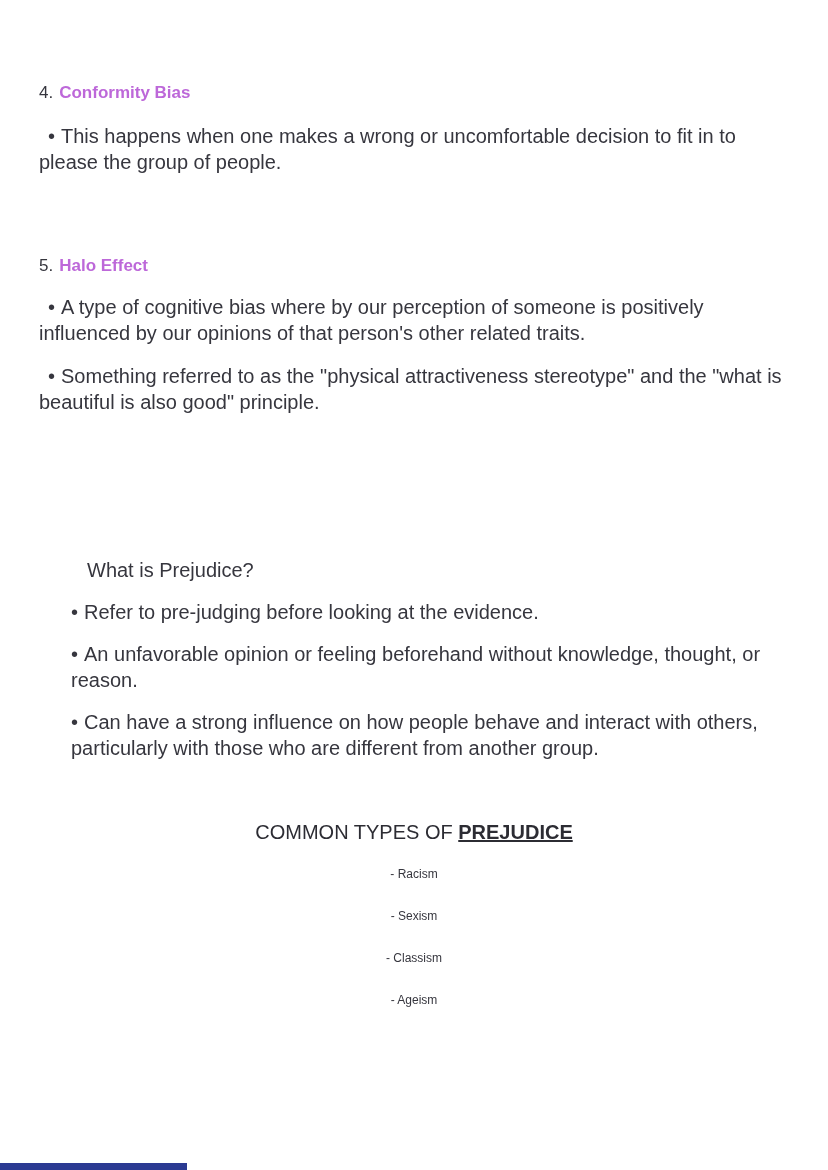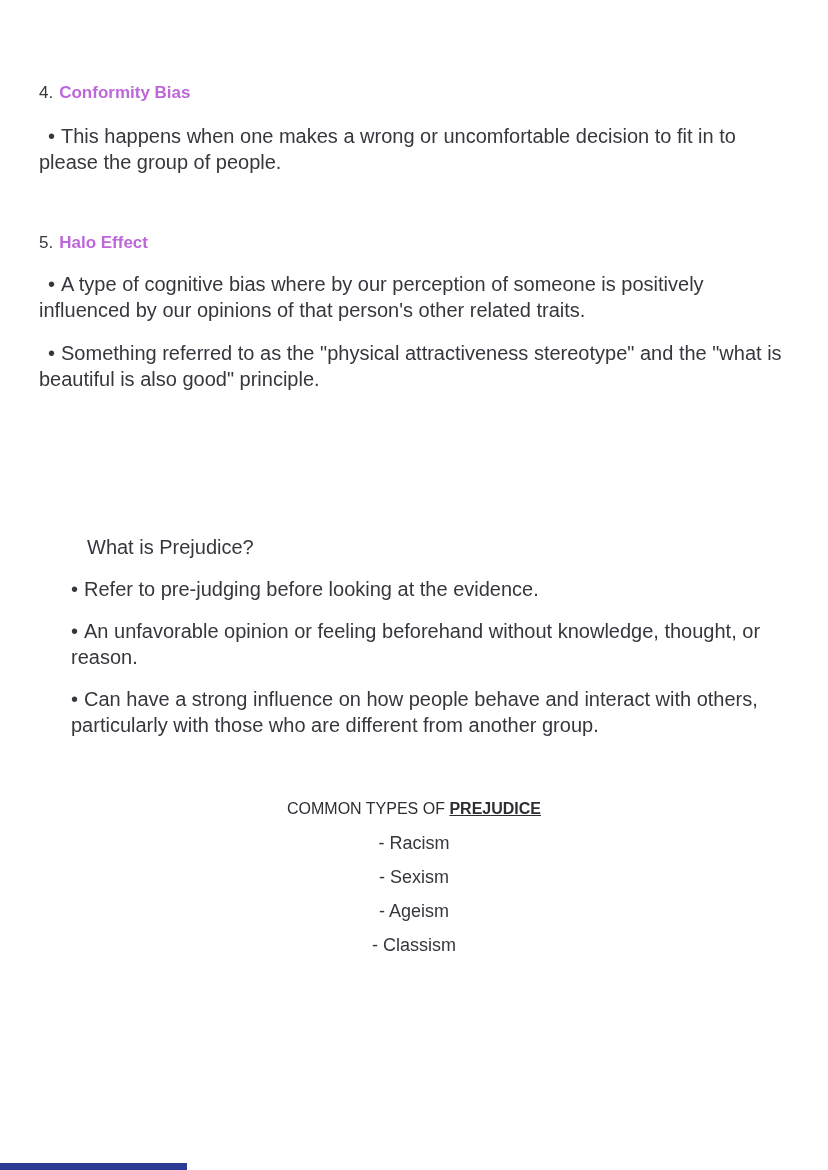--- a/index.html
+++ b/index.html
@@ -29,23 +29,23 @@
     font-weight: 400;
   }
   .indent { text-indent: 9px; }
   .mt-bullet { margin-top: 19px; }
   .mt-heading2 { margin-top: 59px; }
   .mt-bullet2 { margin-top: 17px; }
   .mt-question { margin-top: 142px; margin-left: 48px; }
   .mt-pj { margin-top: 16px; margin-left: 32px; }
   .bullet-glyph { margin-right: 6px; }
   .center-block { text-align: center; margin-top: 58px; }
-  .types-heading { font-size: 16px; line-height: 26px; font-weight: 400; color: #2c2c33; }
+  .types-heading { font-size: 20px; line-height: 26px; font-weight: 400; color: #2c2c33; }
   .types-heading .emph { font-weight: 700; text-decoration: underline; }
-  .type-item { font-size: 18px; line-height: 26px; margin-top: 8px; }
+  .type-item { font-size: 12px; line-height: 26px; margin-top: 16px; }
   .type-item:first-of-type { margin-top: 17px; }
   .next-page-edge {
     position: absolute;
     left: 0;
     bottom: 0;
     width: 187px;
     height: 7px;
     background: #2b3a92;
   }
 </style>
@@ -55,21 +55,21 @@
 <div class="page">
   <div class="content">
 
     <h3 class="num-heading lh">
       <span class="num">4.</span><span class="title">Conformity Bias</span>
     </h3>
     <p class="body-p lh indent mt-bullet">
       <span class="bullet-glyph">•</span><span>This happens when one makes a wrong or uncomfortable decision to fit in to please the group of people.</span>
     </p>
 
-    <h3 class="num-heading lh mt-heading2" style="margin-top:57px;">
+    <h3 class="num-heading lh mt-heading2" style="margin-top:80px;">
       <span class="num">5.</span><span class="title">Halo Effect</span>
     </h3>
     <p class="body-p lh indent mt-bullet2">
       <span class="bullet-glyph">•</span><span>A type of cognitive bias where by our perception of someone is positively influenced by our opinions of that person's other related traits.</span>
     </p>
     <p class="body-p lh indent mt-bullet2">
       <span class="bullet-glyph">•</span><span>Something referred to as the "physical attractiveness stereotype" and the "what is beautiful is also good" principle.</span>
     </p>
 
     <p class="body-p lh mt-question">What is Prejudice?</p>
@@ -82,20 +82,20 @@
     <p class="body-p lh mt-pj">
       <span class="bullet-glyph">•</span><span>Can have a strong influence on how people behave and interact with others, particularly with those who are different from another group.</span>
     </p>
 
     <div class="center-block">
       <p class="types-heading">
         <span>COMMON TYPES OF </span><span class="emph">PREJUDICE</span>
       </p>
       <p class="type-item">- Racism</p>
       <p class="type-item">- Sexism</p>
+      <p class="type-item">- Classism</p>
       <p class="type-item">- Ageism</p>
-      <p class="type-item">- Classism</p>
     </div>
 
   </div>
 
   <div class="next-page-edge"></div>
 </div>
 
 </body></html>

